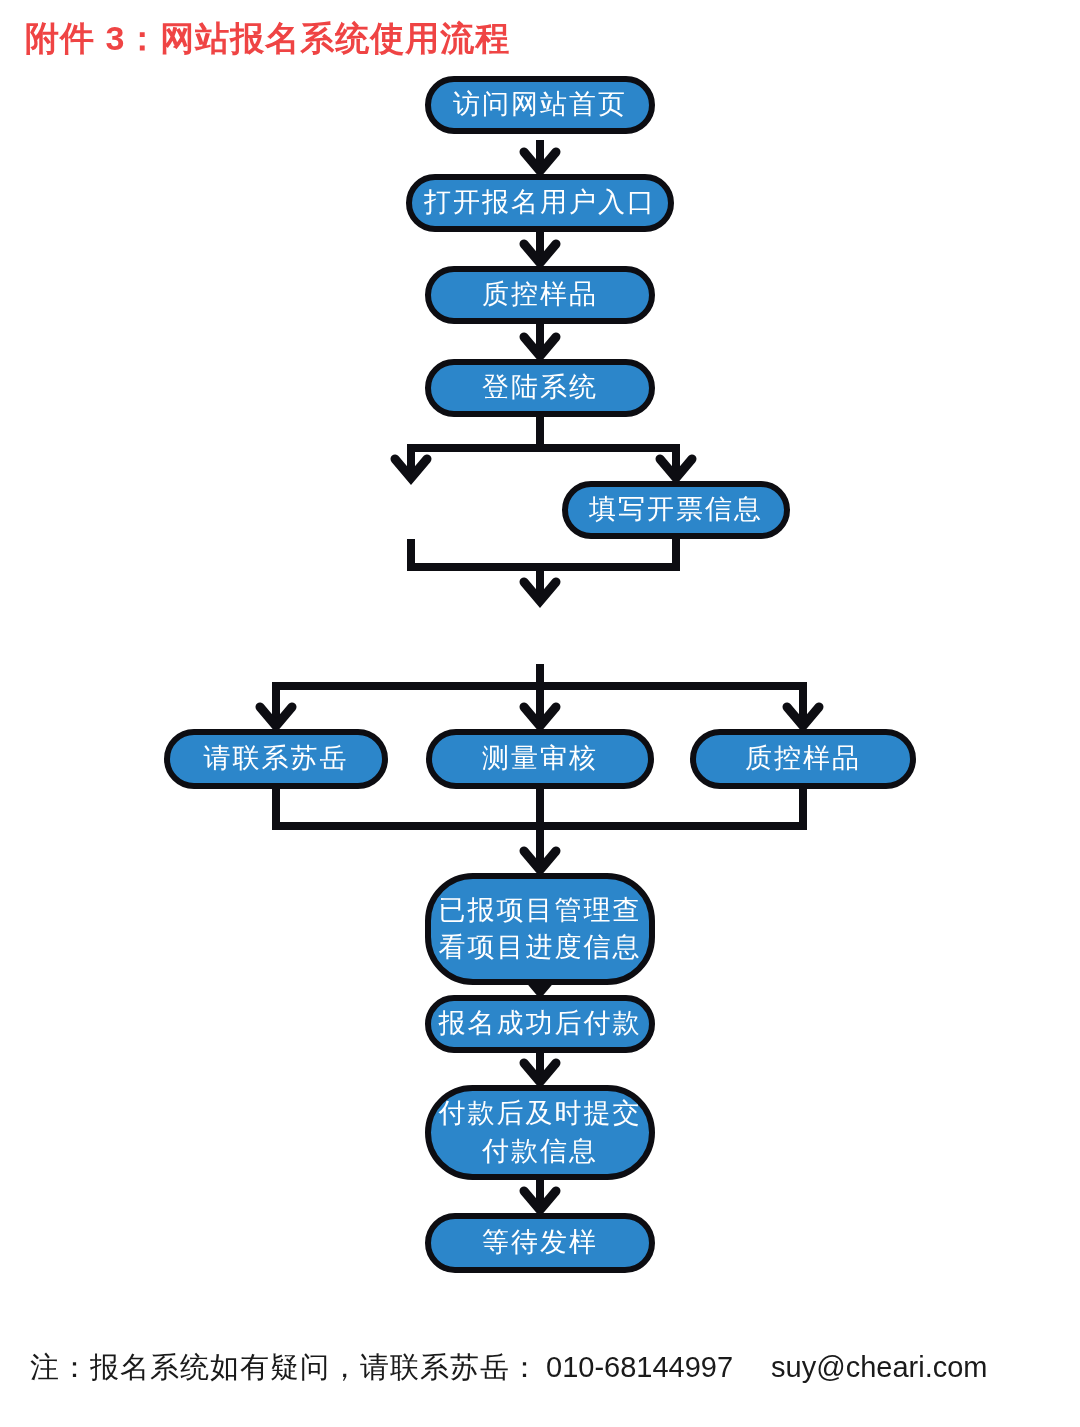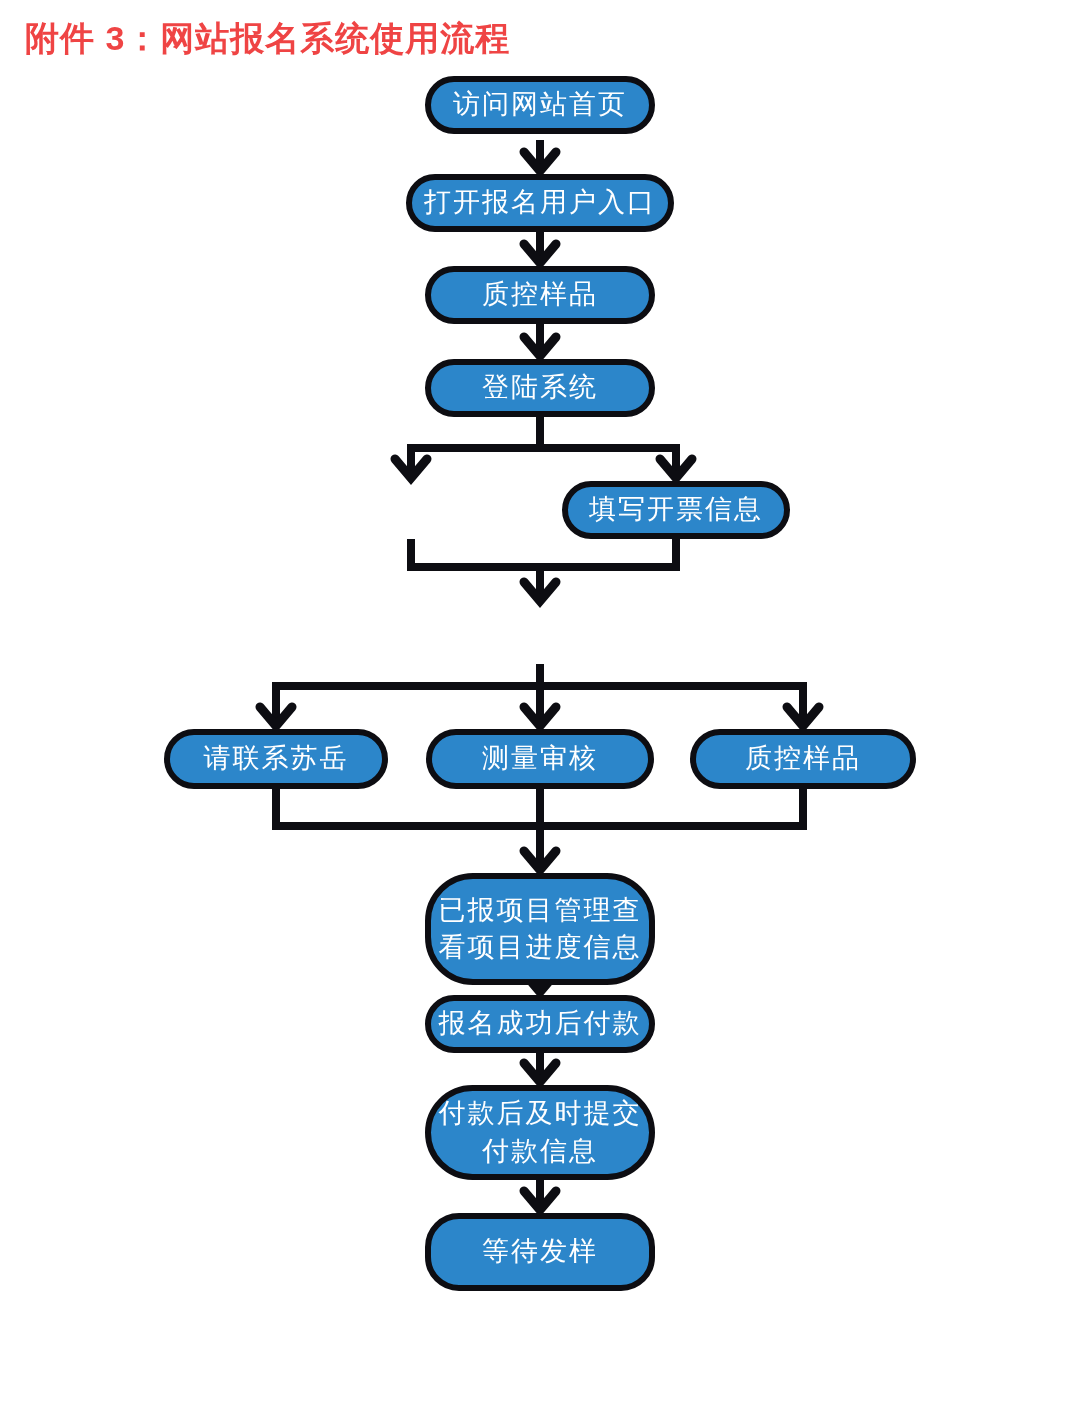--- a/index.html
+++ b/index.html
@@ -167,18 +167,21 @@
       <span class="node-label">已报项目管理查
 看项目进度信息</span>
     </div>
   <div class="node" style="left:425px; top:995px; width:230px; height:58px;text-align:right;">
       <span class="node-label">报名成功后付款</span>
     </div>
   <div class="node tall" style="left:425px; top:1085px; width:230px; height:95px;">
       <span class="node-label">付款后及时提交
 付款信息</span>
     </div>
-  <div class="node" style="left:425px; top:1213px; width:230px; height:78px;">
+  <div class="node" style="left:425px; top:1213px; width:230px; height:60px;">
       <span class="node-label">等待发样</span>
     </div>
 
+  <div class="footer-note">
+    <span class="footer-prefix">注：报名系统如有疑问，请联系苏岳：</span><span class="footer-phone">010-68144997</span><span class="footer-email">suy@cheari.com</span>
+  </div>
 
 </div>
 
 </body></html>

